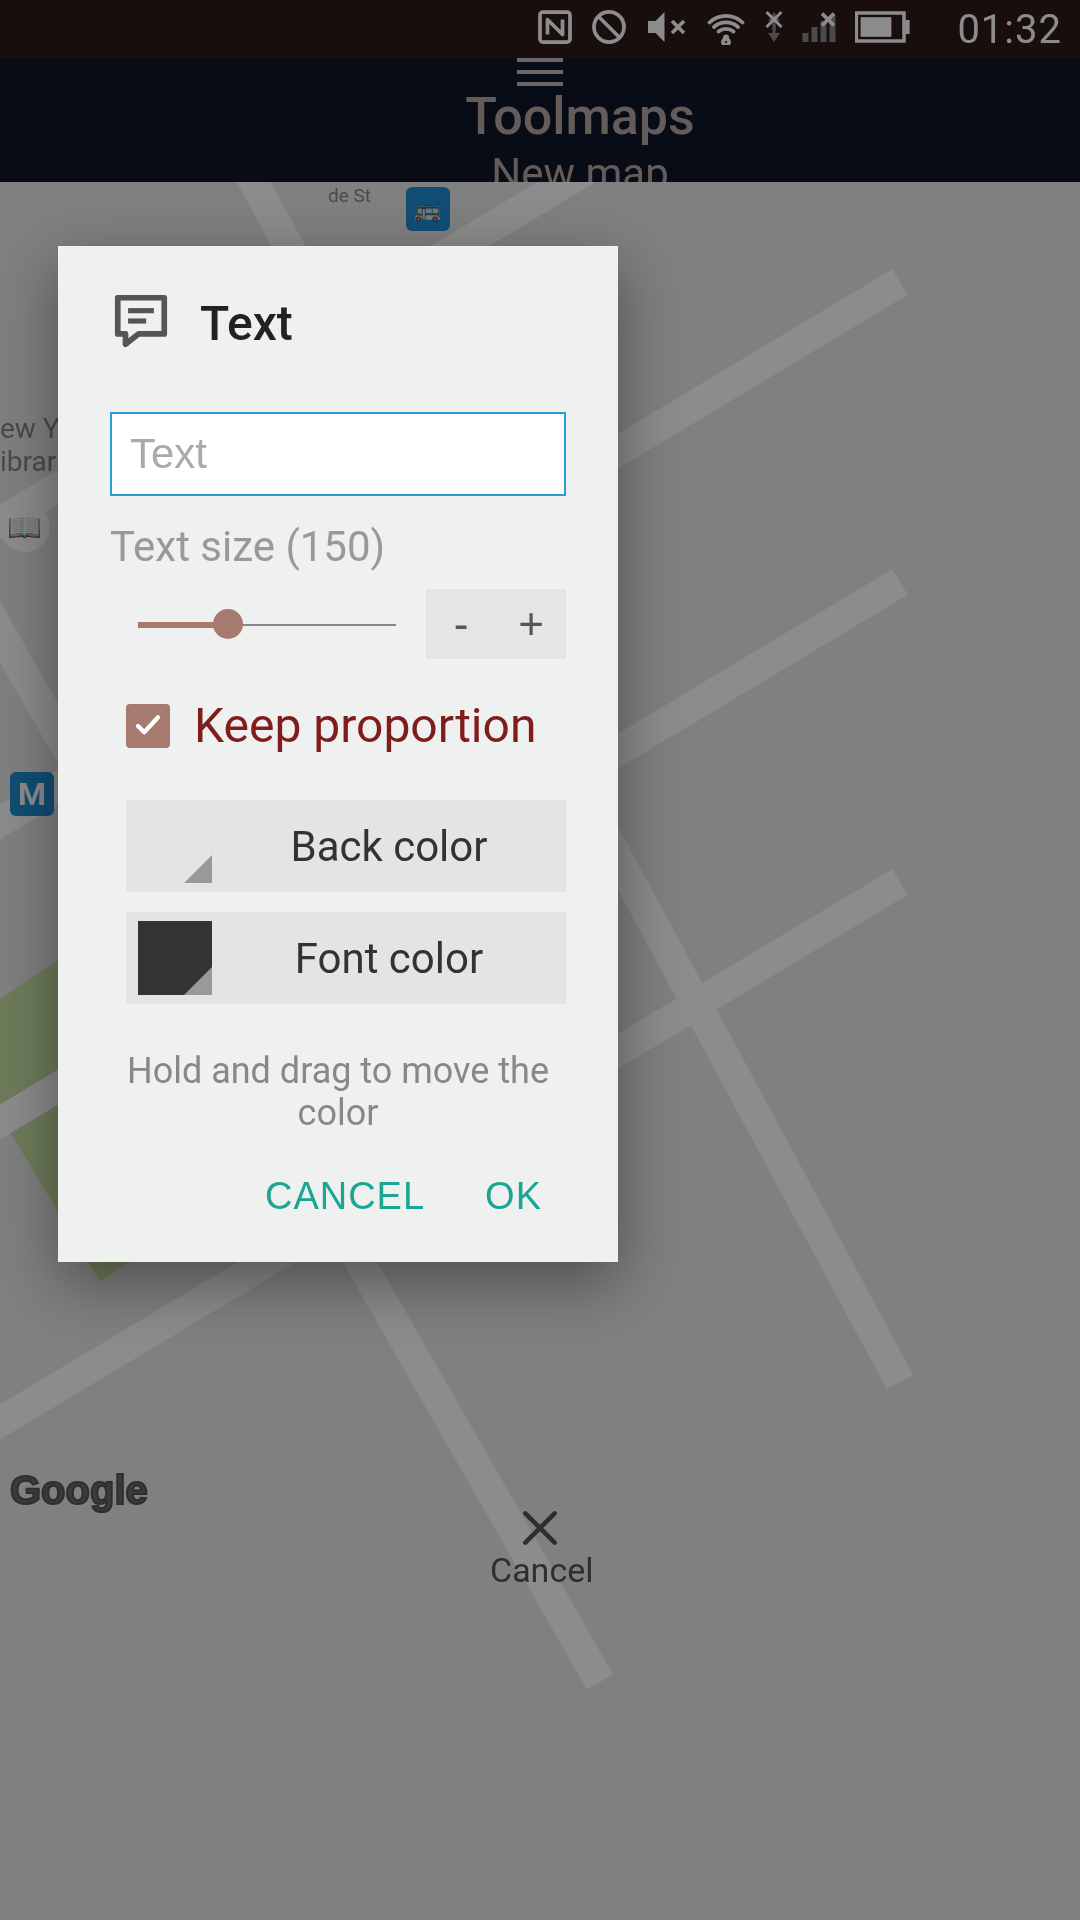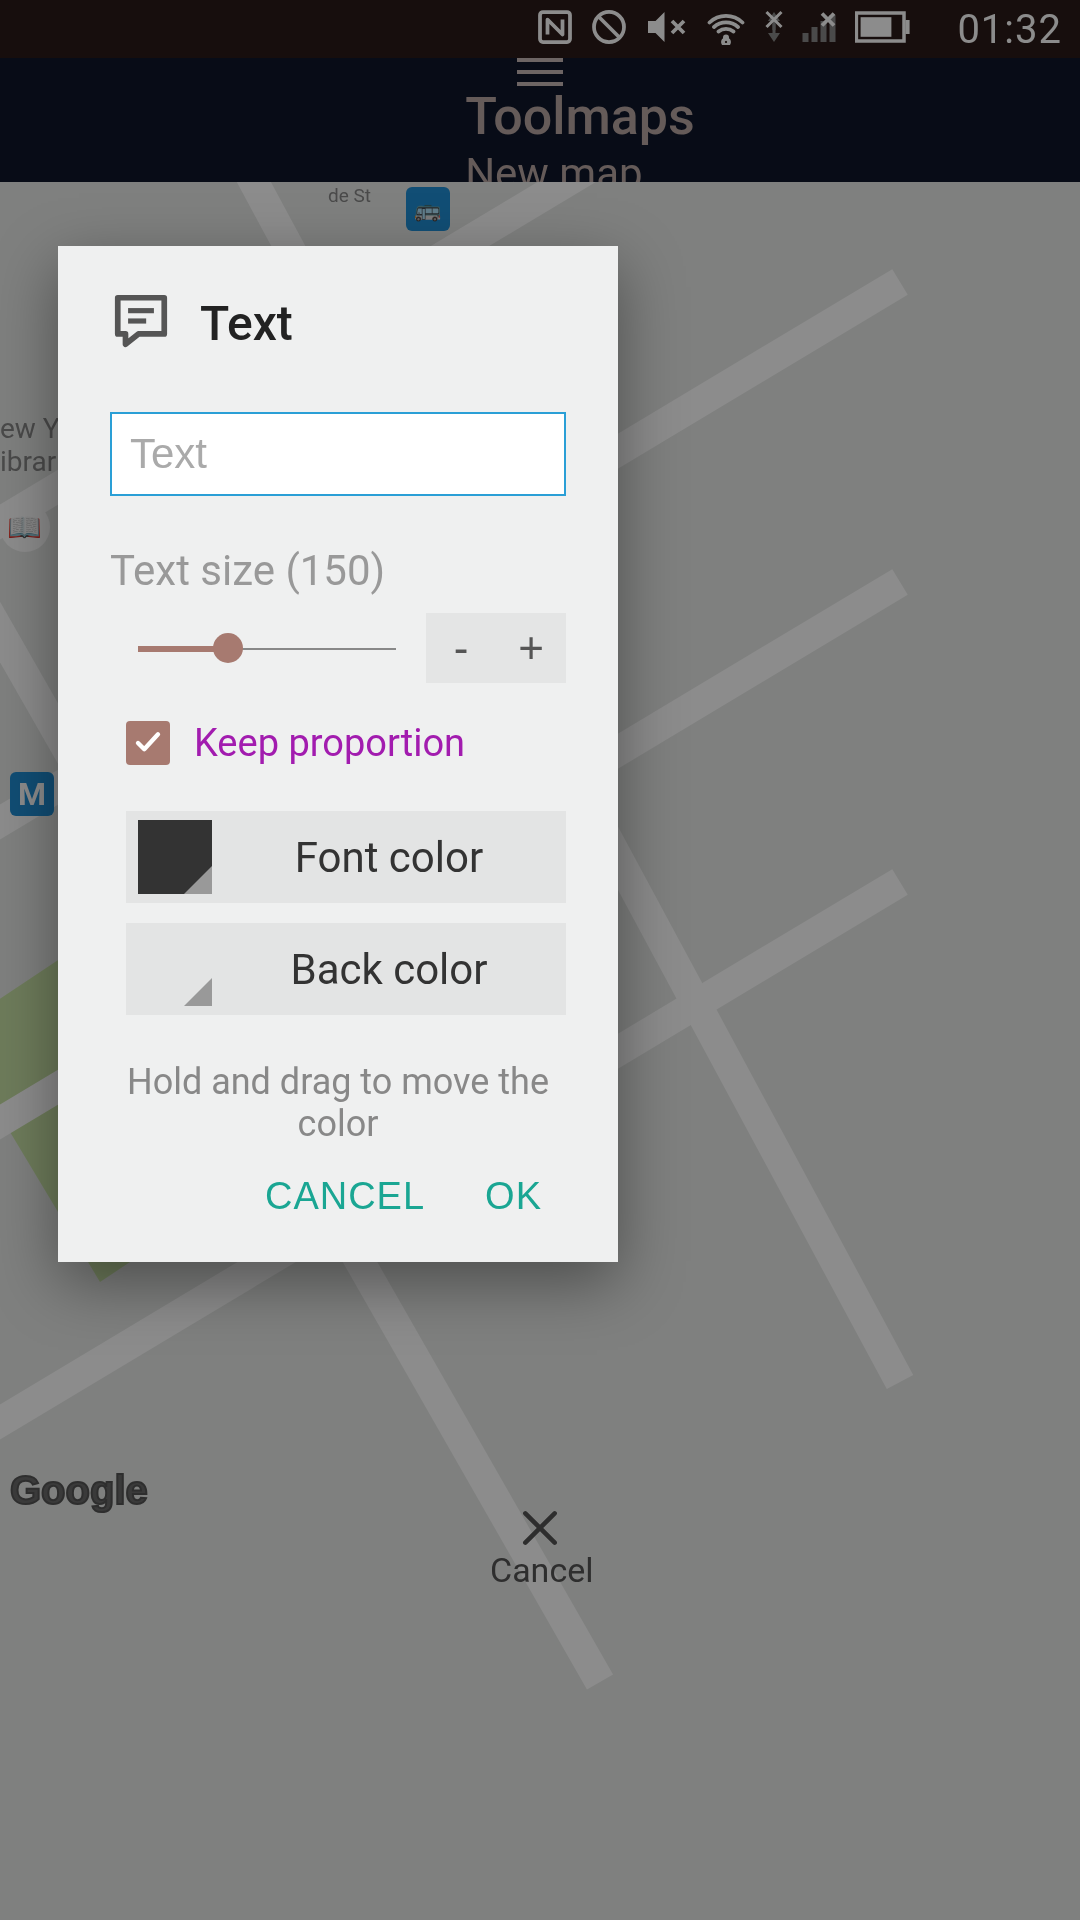--- a/index.html
+++ b/index.html
@@ -18,21 +18,21 @@
 
   
   .app-bar {
     height: 124px; width: 100%; background: #0f172a;
     display: flex; align-items: center; padding: 0 40px; flex-direction: column;
   }
   .hamburger { display: flex; flex-direction: column; gap: 8px; }
   .hamburger span { width: 46px; height: 4px; background: #c7b9b6; }
   .app-titles { margin-left: 80px; }
   .app-title { color: #b8a7a3; font-size: 52px; font-weight: 500; }
-  .app-subtitle { color: #b8a7a3; font-size: 42px; margin-top: 2px; }
+  .app-subtitle { color: #b8a7a3; font-size: 42px; margin-top: 2px; text-align: center; }
   .search-icon { margin-left: auto; }
 
   
   .map-bg {
     position: absolute; top: 182px; left: 0; right: 0; bottom: 0;
     background: #e8eae8;
     overflow: hidden;
   }
   .roads { position: absolute; inset: 0; }
   .roads line { stroke: #fff; stroke-width: 30; }
@@ -69,33 +69,33 @@
   }
   .dialog-header { display:flex; align-items:center; gap: 28px; }
   .dialog-title { font-size: 48px; font-weight: 500; color: #222; }
   .text-input {
     margin-top: 56px; width: 100%; height: 84px;
     border: 2px solid #2a9fd6; background: #fff;
     font-size: 42px; padding: 0 18px; color: #333; outline: none;
   }
   .text-input::placeholder { color: #aaa; }
 
-  .size-row { margin-top: 50px; }
+  .size-row { margin-top: 26px; }
   .size-label { font-size: 42px; color: #999; }
   .slider-row { display:flex; align-items:center; gap: 30px; margin-top: 18px; padding-left: 28px; }
   .slider-box { position: relative; flex: 1; height: 40px; display:flex; align-items:center; }
   .track { position:absolute; left:0; right:0; top:50%; height:2px; background:#888; }
   .track-fill { position:absolute; left:0; width:35%; top:50%; height:6px; background:#a77a70; transform: translateY(-2px); }
   .thumb { position:absolute; left:35%; top:50%; width:30px; height:30px; border-radius:50%; background:#a77a70; transform: translate(-50%,-50%); }
   .step-buttons { display:flex; background:#e4e5e5; }
   .step-buttons button { width:70px; height:70px; border:none; background:transparent; font-size:44px; color:#555; }
 
   .checkbox-row { display:flex; align-items:center; gap: 24px; margin-top: 38px; padding-left: 16px; }
   .checkbox { width:44px; height:44px; background:#a77a70; border-radius:4px; display:flex; align-items:center; justify-content:center; }
-  .check-label { font-size: 38px; color:#a21caf; }
+  .check-label { font-size: 48px; color:#7f1d1d; }
 
   .color-row { margin-top: 46px; height: 92px; background:#e3e4e4; display:flex; align-items:center; margin-left: 16px; }
   .color-row + .color-row { margin-top: 20px; }
   .swatch { width:74px; height:74px; margin-left: 12px; position:relative; }
   .swatch-tri { position:absolute; right:0; bottom:0; width:0; height:0; border-style:solid; border-width: 0 0 28px 28px; border-color: transparent transparent #999 transparent; }
   .swatch.font { background:#333; }
   .swatch.back { background:transparent; }
   .color-label { flex:1; text-align:center; font-size:42px; color:#333; }
 
   .hint { text-align:center; font-size:36px; color:#888; margin-top: 46px; }
@@ -238,30 +238,30 @@
   <div class="checkbox-row">
     <div class="checkbox">
       <svg width="30" height="30" viewBox="0 0 24 24">
           <path d="M4 12 l5 5 l11 -12" fill="none" stroke="#fff" stroke-width="3.5" stroke-linecap="round" stroke-linejoin="round"></path>
         </svg>
     </div>
     <div class="check-label">Keep proportion</div>
   </div>
 
   <div class="color-row">
+    <div class="swatch back">
+        <div class="swatch-tri"></div>
+      </div>
+    <div class="color-label">Back color</div>
+  </div>
+  <div class="color-row">
     <div class="swatch font">
         <div class="swatch-tri"></div>
       </div>
     <div class="color-label">Font color</div>
-  </div>
-  <div class="color-row">
-    <div class="swatch back">
-        <div class="swatch-tri"></div>
-      </div>
-    <div class="color-label">Back color</div>
   </div>
 
   <div class="hint">Hold and drag to move the color</div>
 
   <div class="dialog-actions">
     <button>CANCEL</button>
     <button>OK</button>
   </div>
 </div>
 

